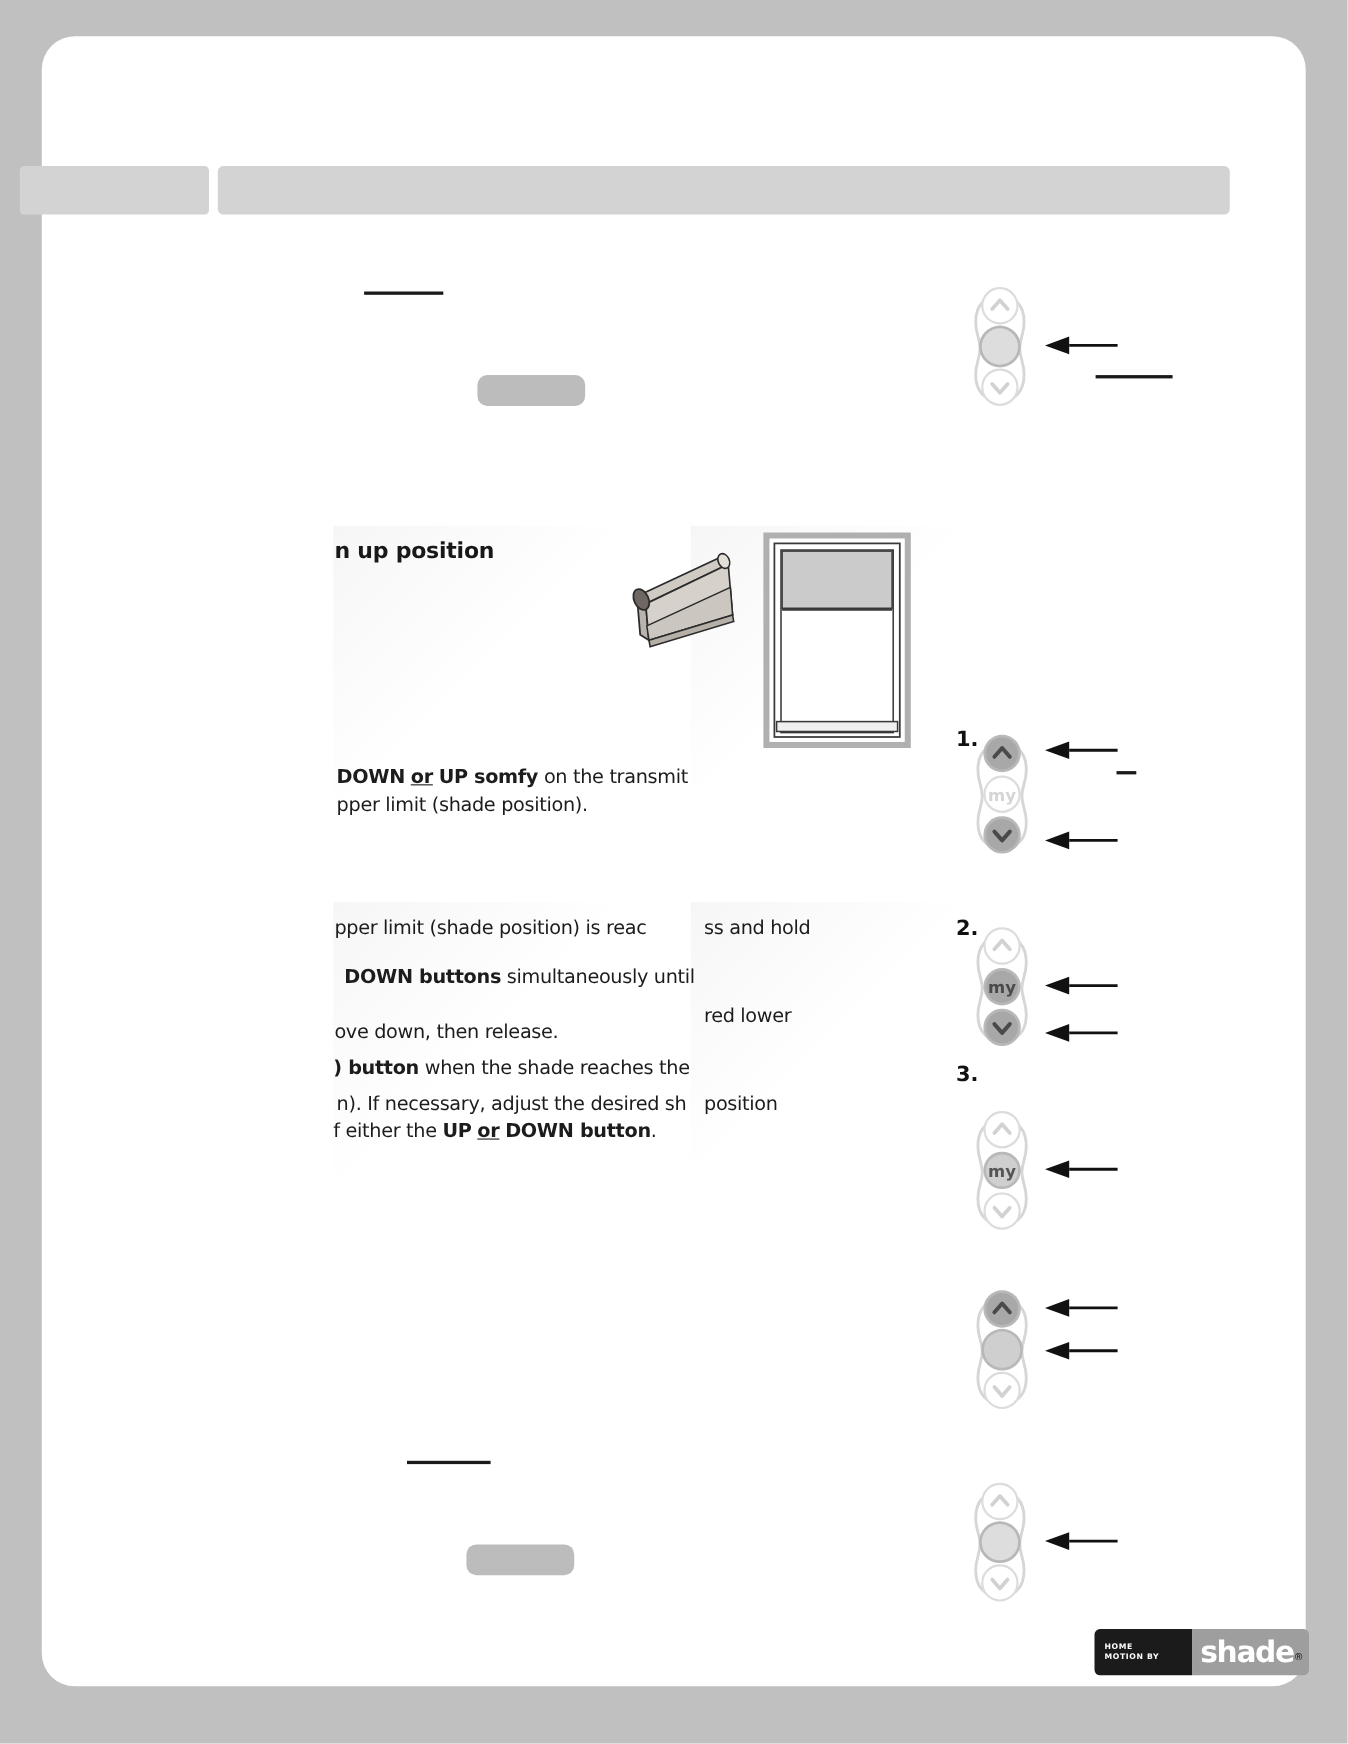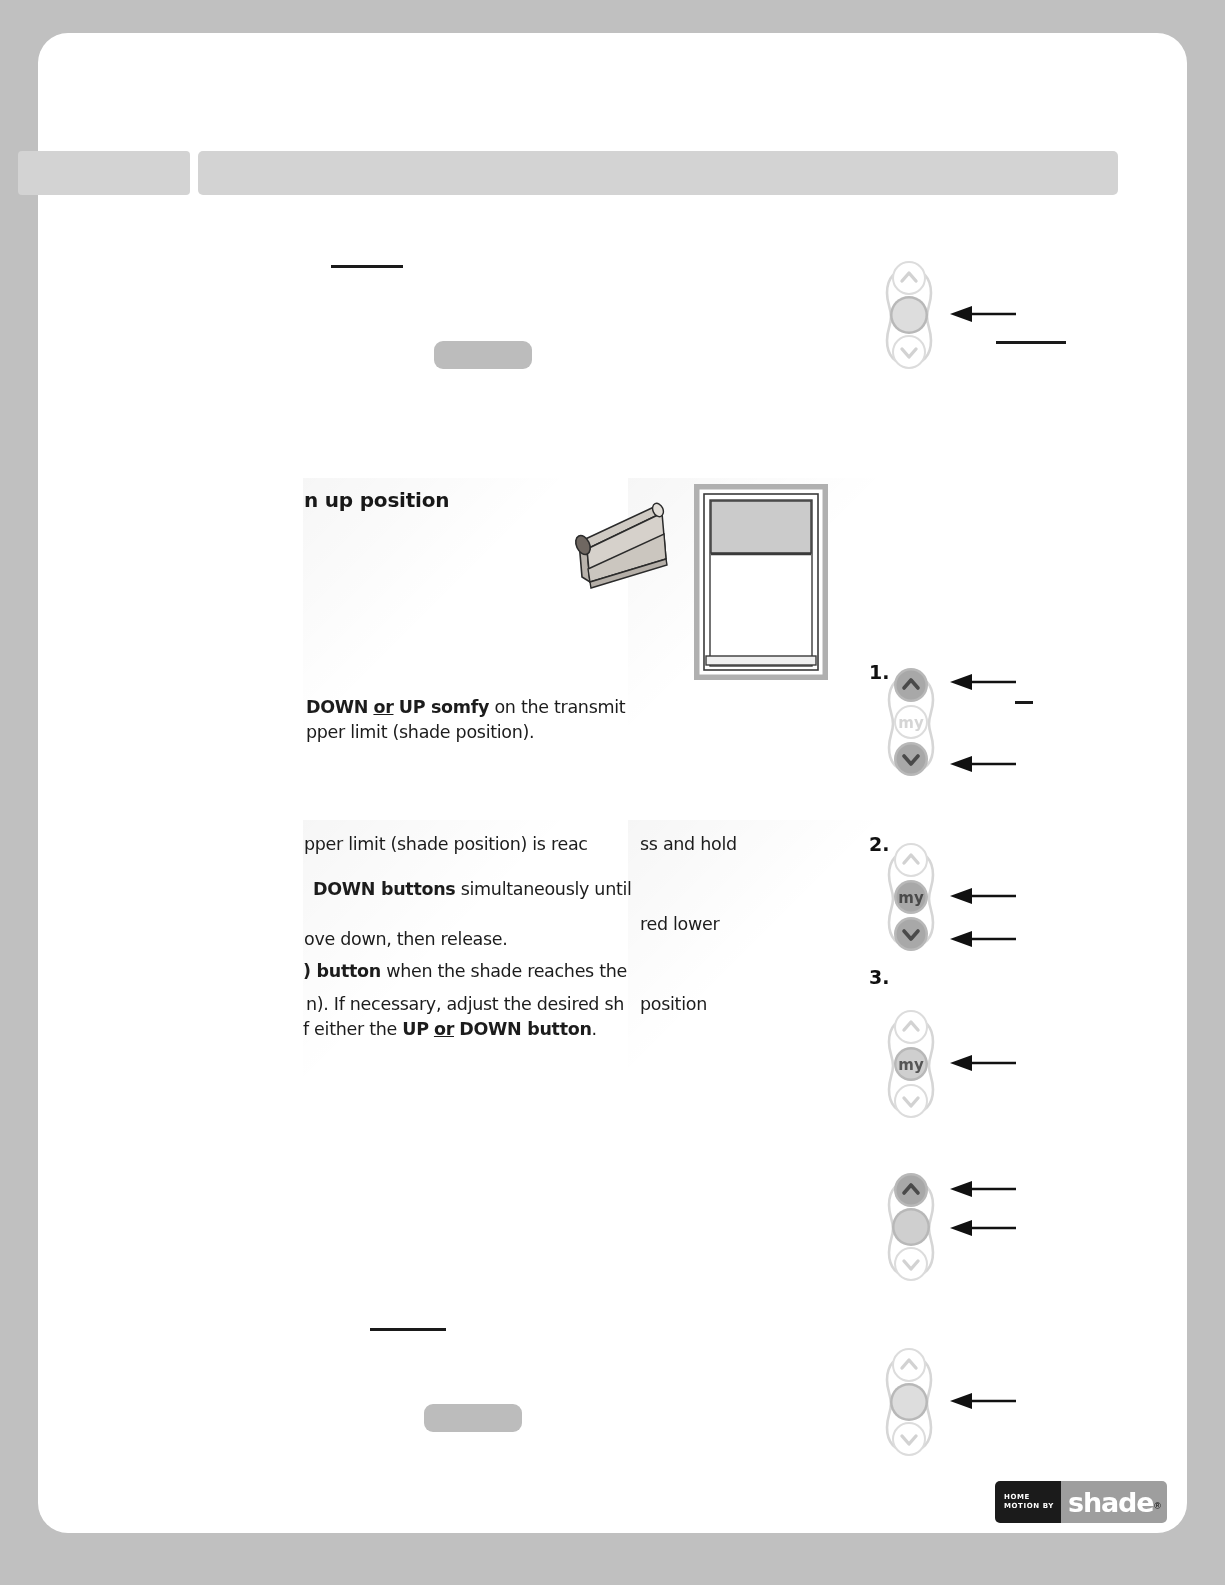--- a/index.html
+++ b/index.html
@@ -123,21 +123,21 @@
   
   .logo {
     position: absolute;
     left: 995px;
     top: 1481px;
     display: flex;
     height: 42px;
     align-items: stretch;
   }
   .logo-home {
-    width: 66px;
+    width: 89px;
     background: #1b1b1b;
     border-radius: 5px 0 0 5px;
     color: #ffffff;
     display: flex;
     flex-direction: column;
     justify-content: center;
     padding-left: 9px;
     box-sizing: border-box;
   }
   .logo-home span {

